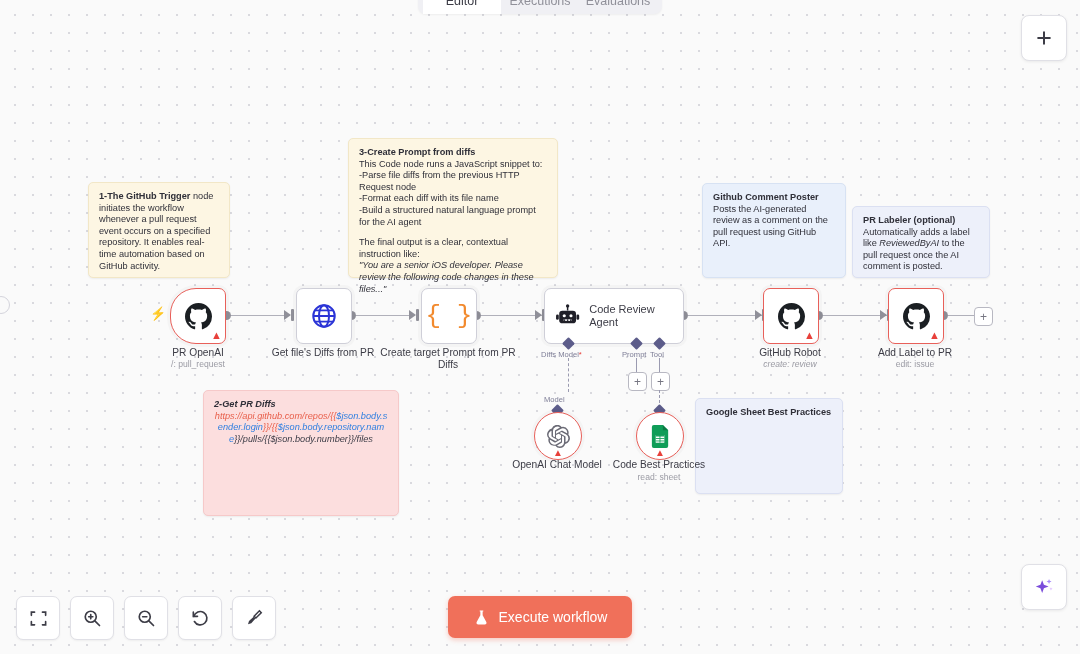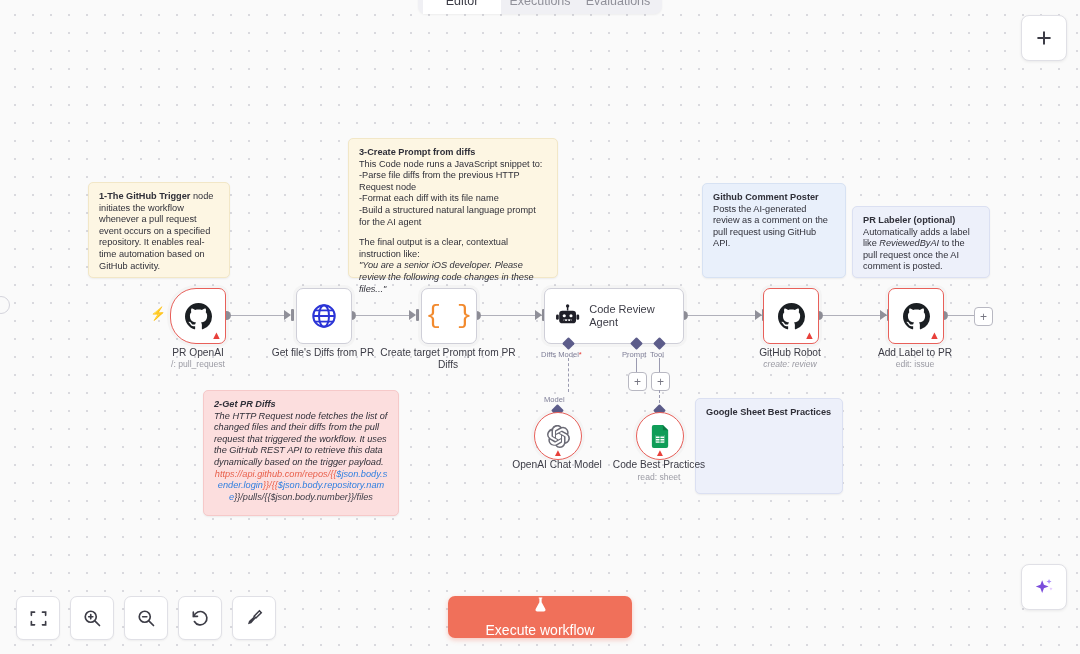--- a/index.html
+++ b/index.html
@@ -115,21 +115,20 @@
   .bigbtn{
     position:absolute;width:44px;height:44px;background:#fff;border:1px solid #e0e0e6;
     border-radius:8px;display:flex;align-items:center;justify-content:center;
     box-shadow:0 1px 3px rgba(0,0,0,.07);
   }
   .exec{
     position:absolute;left:448px;top:596px;width:184px;height:42px;
     background:#f0705a;border-radius:7px;color:#fff;display:flex;align-items:center;
     justify-content:center;gap:9px;font-size:14px;
     box-shadow:0 2px 5px rgba(240,112,90,.35);
-    flex-direction:column;
   }
 </style>
 </head>
 <body>
 
 <div class="canvas">
 
   <div class="tabbar">
     <div class="tab active">Editor</div>
     <div class="tab">Executions</div>
@@ -158,21 +157,20 @@
 
   <div class="note note-blue2" id="note-labeler">
     <div style="font-weight:bold">PR Labeler (optional)</div>
     <div>
       <span>Automatically adds a label like </span><span class="ital">ReviewedByAI</span><span> to the pull request once the AI comment is posted.</span>
     </div>
   </div>
 
   <div class="note note-pink" id="note-diffs">
     <div style="font-weight:bold">2-Get PR Diffs</div>
-    <div>The HTTP Request node fetches the list of changed files and their diffs from the pull request that triggered the workflow. It uses the GitHub REST API to retrieve this data dynamically based on the trigger payload.</div>
     <div class="urlblock note-link"><span>https://api.github.com/repos/{{</span><span class="tok">$json.body.sender.login</span><span>}}/{{</span><span class="tok">$json.body.repository.name</span><span style="color:#3c3c46">}}/pulls/{{$json.body.number}}/files</span></div>
   </div>
 
   <div class="note note-blue2" id="note-sheet">
     <div style="font-weight:bold">Google Sheet Best Practices</div>
   </div>
 
   <div class="edgecircle"></div>
 
   <div class="wire" style="left:227px;top:315px;width:62px;"></div>

